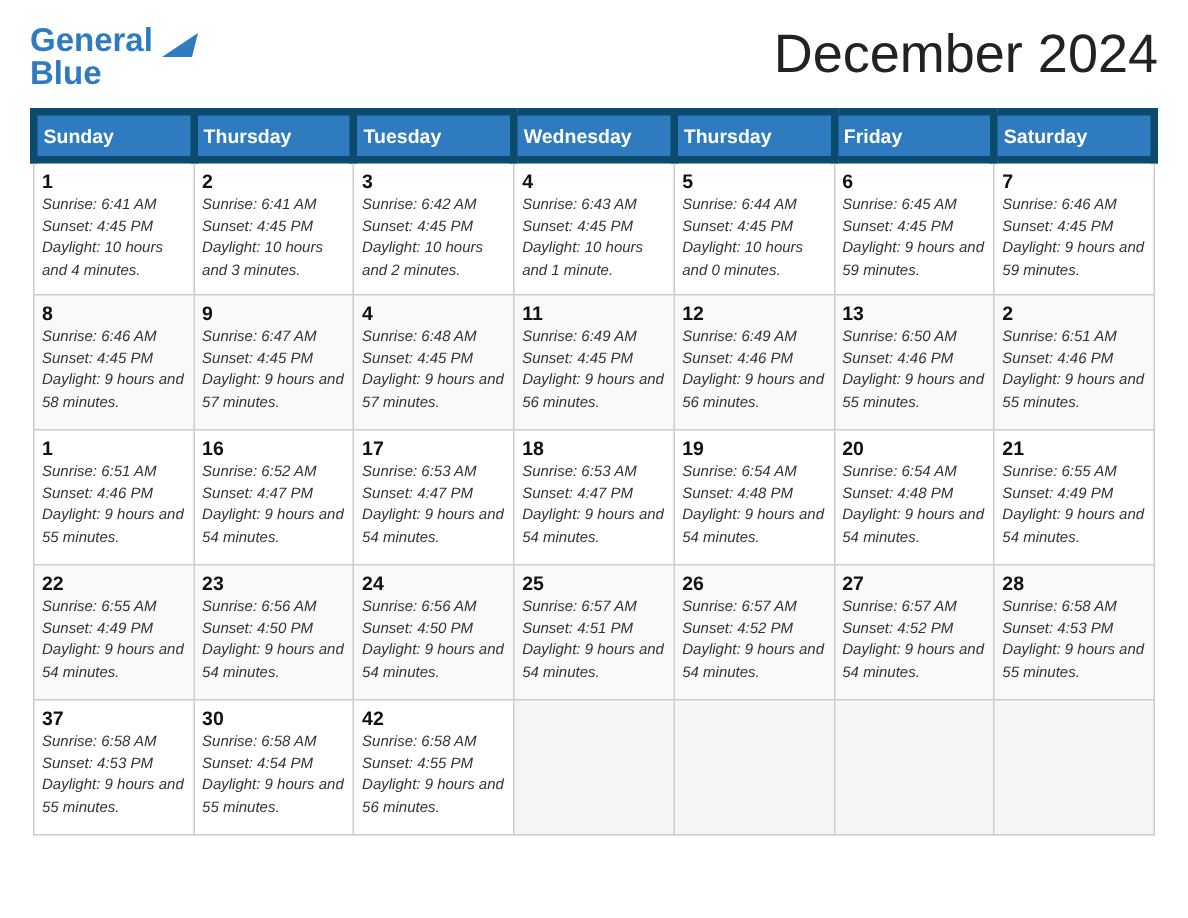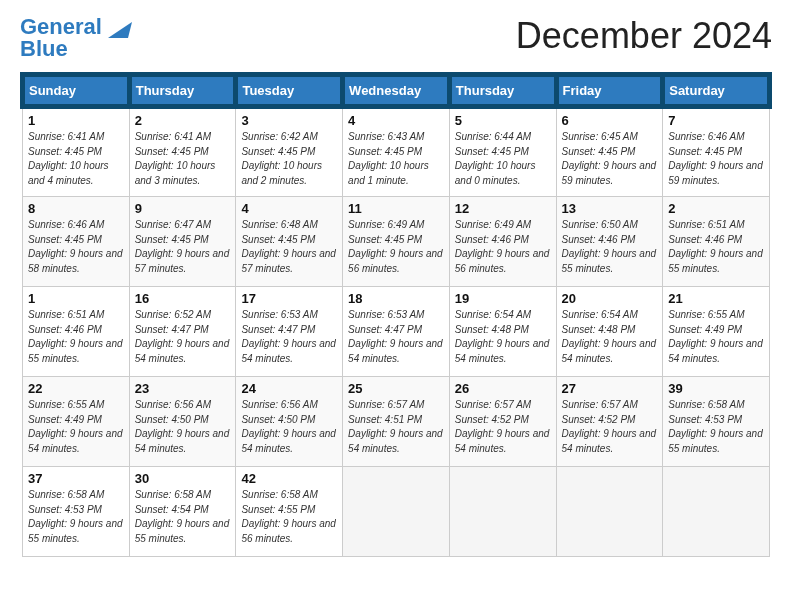--- a/index.html
+++ b/index.html
@@ -231,21 +231,21 @@
         </td>
         <td>
           <span class="day-num">26</span>
           <div class="day-info">Sunrise: 6:57 AM<br>Sunset: 4:52 PM<br>Daylight: 9 hours and 54 minutes.</div>
         </td>
         <td>
           <span class="day-num">27</span>
           <div class="day-info">Sunrise: 6:57 AM<br>Sunset: 4:52 PM<br>Daylight: 9 hours and 54 minutes.</div>
         </td>
         <td>
-          <span class="day-num">39</span>
+          <span class="day-num">28</span>
           <div class="day-info">Sunrise: 6:58 AM<br>Sunset: 4:53 PM<br>Daylight: 9 hours and 55 minutes.</div>
         </td>
       </tr>
       <tr>
         <td>
           <span class="day-num">37</span>
           <div class="day-info">Sunrise: 6:58 AM<br>Sunset: 4:53 PM<br>Daylight: 9 hours and 55 minutes.</div>
         </td>
         <td>
           <span class="day-num">30</span>

